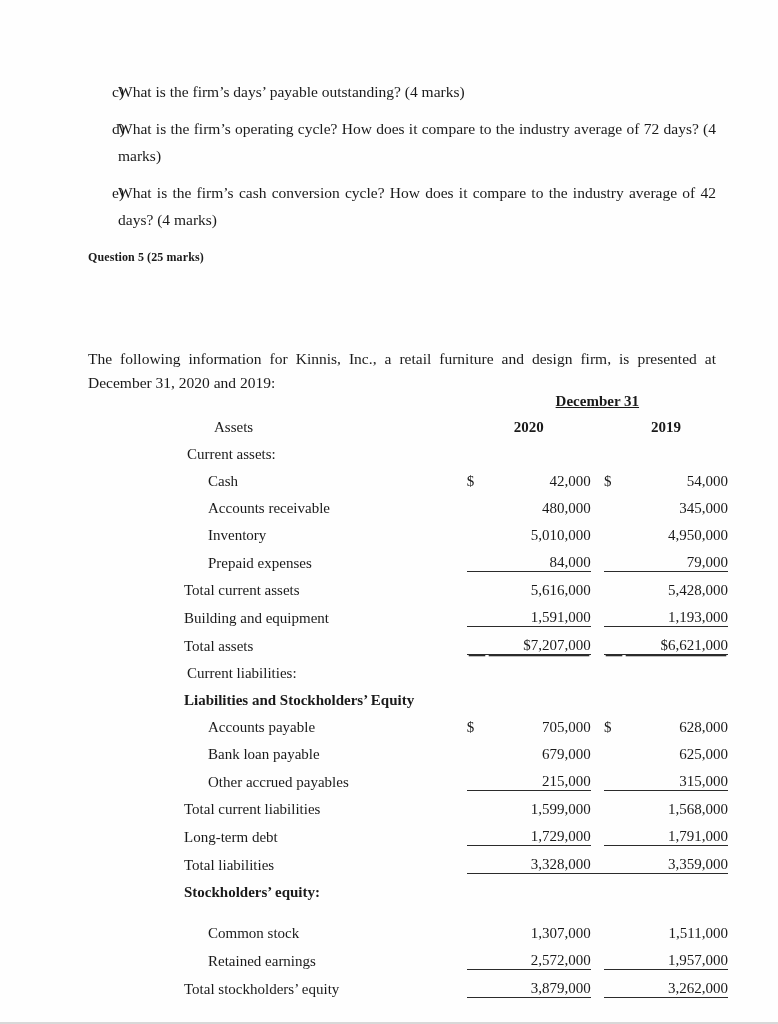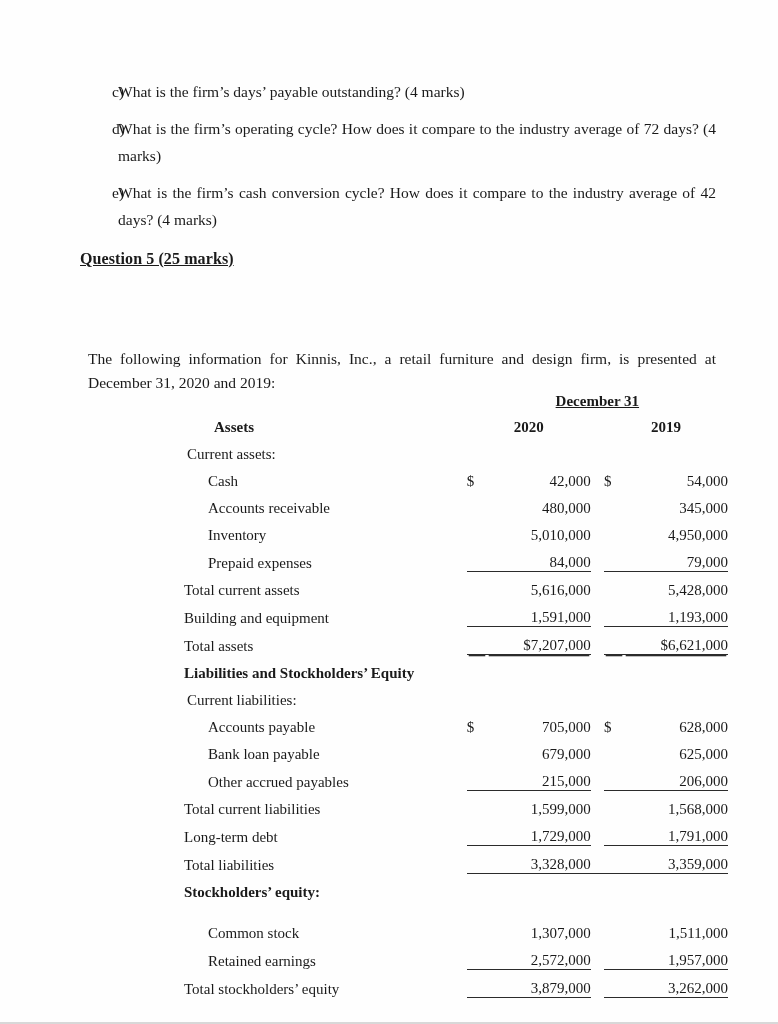--- a/index.html
+++ b/index.html
@@ -51,25 +51,24 @@
   .qtext {
     flex: 1 1 auto;
     text-align: justify;
     text-justify: inter-word;
     padding-right: 2px;
   }
 
   
   .qheading {
     position: absolute;
-    left: 80px;
+    left: 88px;
     top: 250px;
-    font-size: 16px;
+    font-size: 12px;
     font-weight: bold;
-    text-decoration: underline;
     letter-spacing: 0.1px;
   }
 
   
   .intro {
     position: absolute;
     left: 88px;
     top: 347px;
     width: 628px;
     font-size: 15.5px;
@@ -106,21 +105,21 @@
   tr.row td { height: 27px; }
   tr.row.tight td { height: 26px; }
 
   
   .lvl0 { padding-left: 96px !important; }   
   .lvl1 { padding-left: 99px !important; }   
   .lvl2 { padding-left: 120px !important; }  
   .lvlc { padding-left: 96px !important; }   
   .assets-head {
     padding-left: 126px !important;
-    font-weight: bold;
+    font-weight: normal;
   }
   .bold { font-weight: bold; }
 
   
   .hdr-dec {
     font-weight: bold;
     text-decoration: underline;
     font-size: 15px;
   }
   .hdr-yr {
@@ -263,30 +262,30 @@
       <tr class="row">
         <td class="lvl0">Total assets</td>
         <td class="c-sym1 u-dbl"></td>
         <td class="c-val1 u-dbl">$7,207,000</td>
         <td></td>
         <td class="c-sym2 u-dbl"></td>
         <td class="c-val2 u-dbl">$6,621,000</td>
       </tr>
 
       <tr class="row">
+        <td class="lvl1">Current liabilities:</td>
+        <td></td>
+            <td></td>
+            <td></td>
+            <td></td>
+            <td></td>
+      </tr>
+
+      <tr class="row">
         <td class="lvlc bold">Liabilities and Stockholders’ Equity</td>
-        <td></td>
-            <td></td>
-            <td></td>
-            <td></td>
-            <td></td>
-      </tr>
-
-      <tr class="row">
-        <td class="lvl1">Current liabilities:</td>
         <td></td>
             <td></td>
             <td></td>
             <td></td>
             <td></td>
       </tr>
 
       <tr class="row">
         <td class="lvl2">Accounts payable</td>
         <td class="c-sym1">$</td>
@@ -304,21 +303,21 @@
         <td class="c-sym2"></td>
         <td class="c-val2">625,000</td>
       </tr>
 
       <tr class="row">
         <td class="lvl2">Other accrued payables</td>
         <td class="c-sym1 u1"></td>
         <td class="c-val1 u1">215,000</td>
         <td></td>
         <td class="c-sym2 u1"></td>
-        <td class="c-val2 u1">206,000</td>
+        <td class="c-val2 u1">315,000</td>
       </tr>
 
       <tr class="row">
         <td class="lvl0">Total current liabilities</td>
         <td class="c-sym1"></td>
         <td class="c-val1">1,599,000</td>
         <td></td>
         <td class="c-sym2"></td>
         <td class="c-val2">1,568,000</td>
       </tr>

